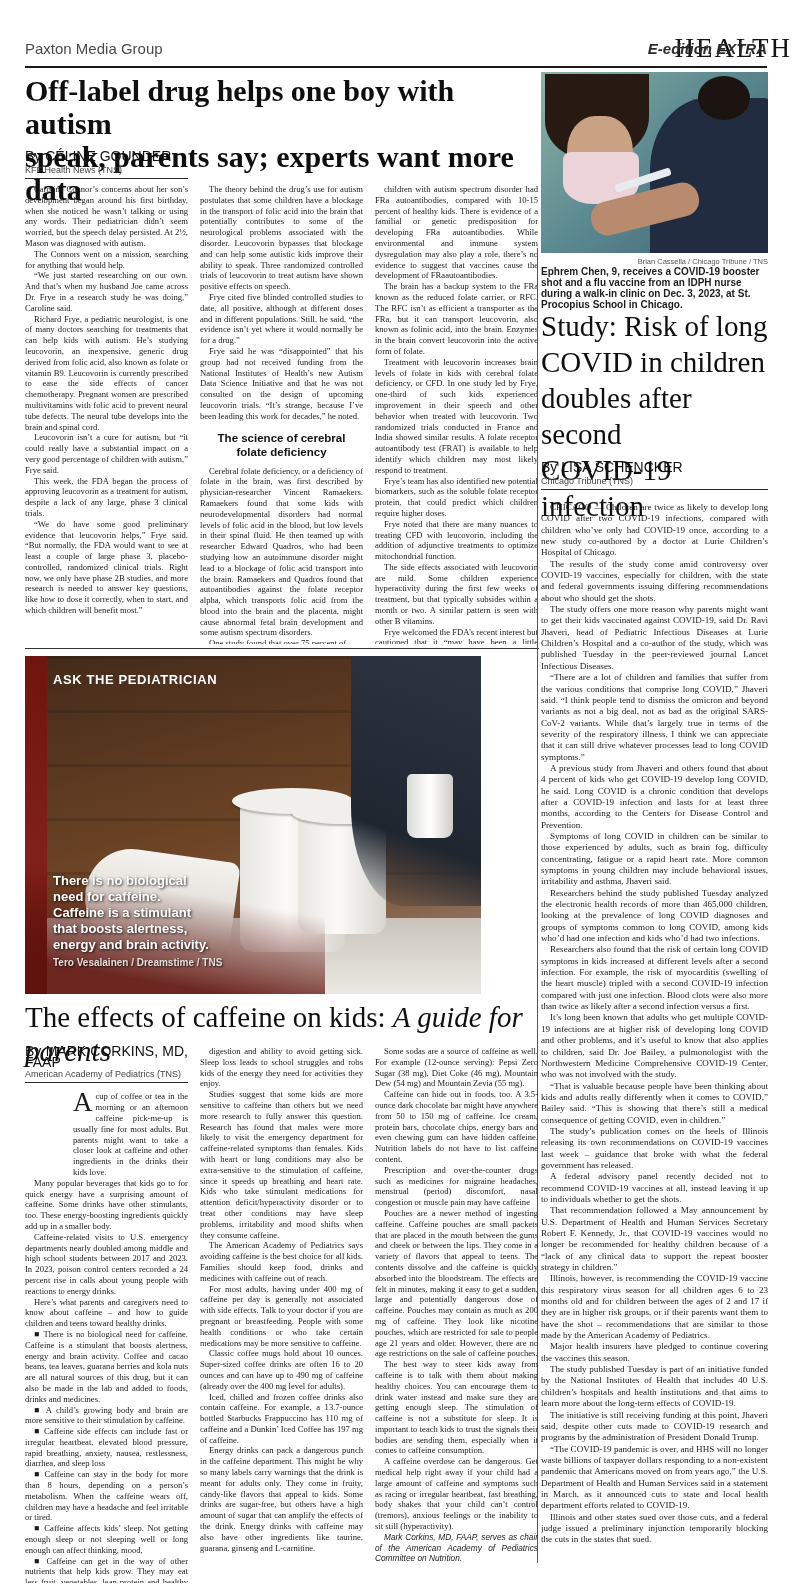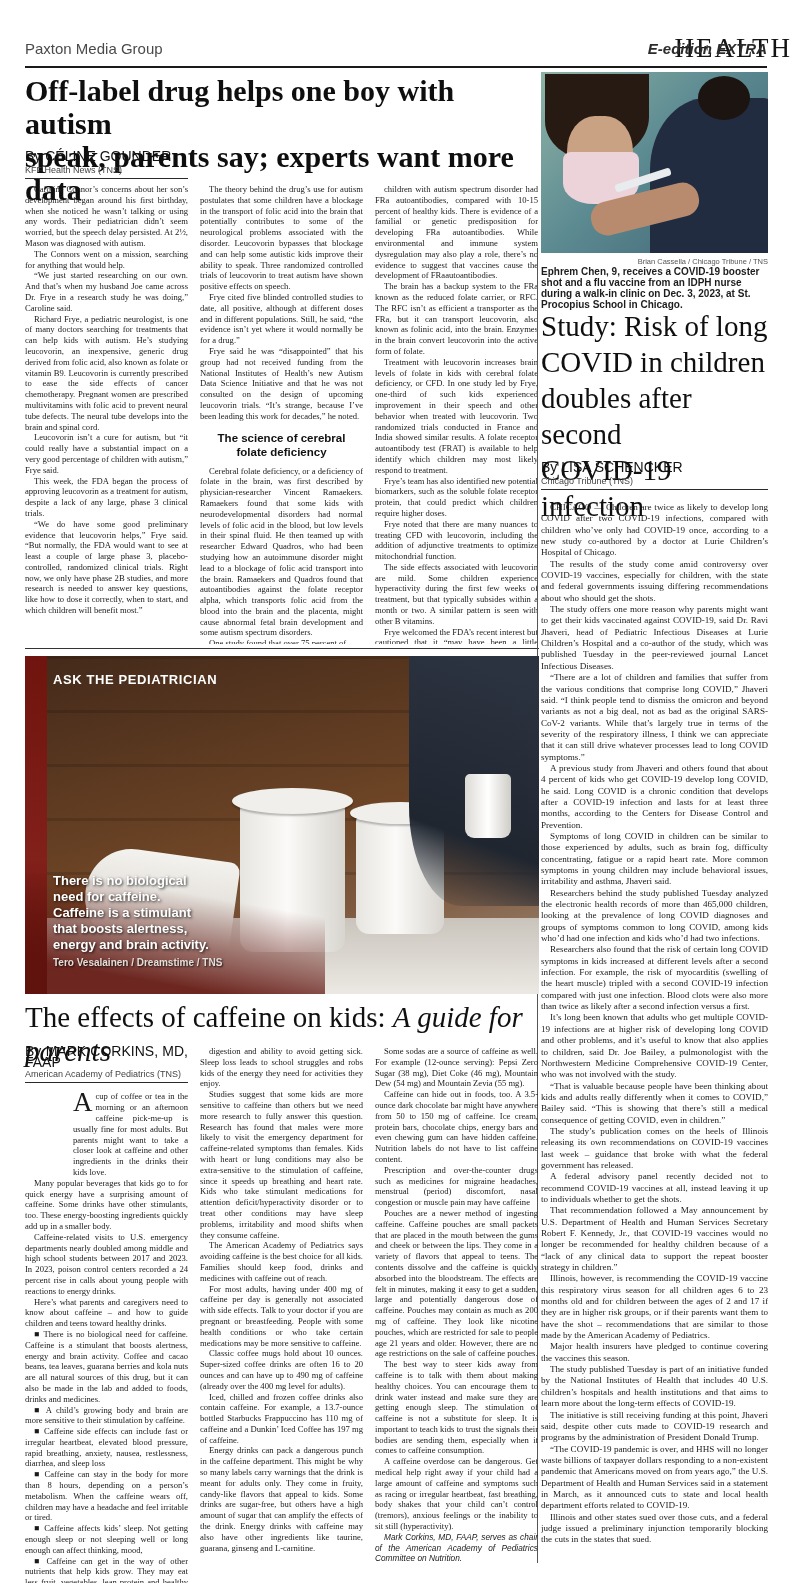--- a/index.html
+++ b/index.html
@@ -30,21 +30,21 @@
                  display:flex; gap:12px; overflow:hidden; }
   .col { width:163px; font-size:8.6px; line-height:10.8px; text-align:justify; overflow:hidden; }
   .subhead { font-family:"Liberation Sans",sans-serif; font-weight:bold; font-size:11.5px;
              line-height:14px; text-align:center; margin:9px 0 7px 0; color:#111; }
 
   .rule-h { position:absolute; border-top:1px solid #333; }
   .rule-above-feature { left:25px; width:514px; top:648px; }
   .vrule { position:absolute; left:537px; top:248px; height:1315px; border-left:1px solid #555; }
 
   
-  .coffee-photo { position:absolute; left:25px; top:656px; width:514px; height:338px; overflow:hidden;
+  .coffee-photo { position:absolute; left:25px; top:656px; width:456px; height:338px; overflow:hidden;
                   background:linear-gradient(165deg,#43291a 0%,#5a3820 28%,#6e4526 52%,#7e5a40 72%,#a4917f 100%); }
   .wood-grain { position:absolute; inset:0;
                 background:repeating-linear-gradient(180deg, rgba(0,0,0,0.14) 0 3px, rgba(0,0,0,0) 3px 54px); }
   .red-strip { position:absolute; left:0; top:0; bottom:0; width:22px;
                background:linear-gradient(180deg,#6f140e,#82201a 60%,#5e110c); }
   .red-corner { position:absolute; left:0; bottom:0; width:300px; height:120px;
                 background:linear-gradient(10deg, rgba(96,18,12,0.9) 20%, rgba(96,18,12,0) 75%); }
   .photo-table { position:absolute; left:22px; right:0; bottom:0; height:76px;
                  background:linear-gradient(180deg,#c9c3bb,#ece9e4); }
   .cup { position:absolute; background:linear-gradient(90deg,#e7e5e0,#fbfaf8 45%,#d8d5cf); border-radius:8px 8px 13px 13px; }

